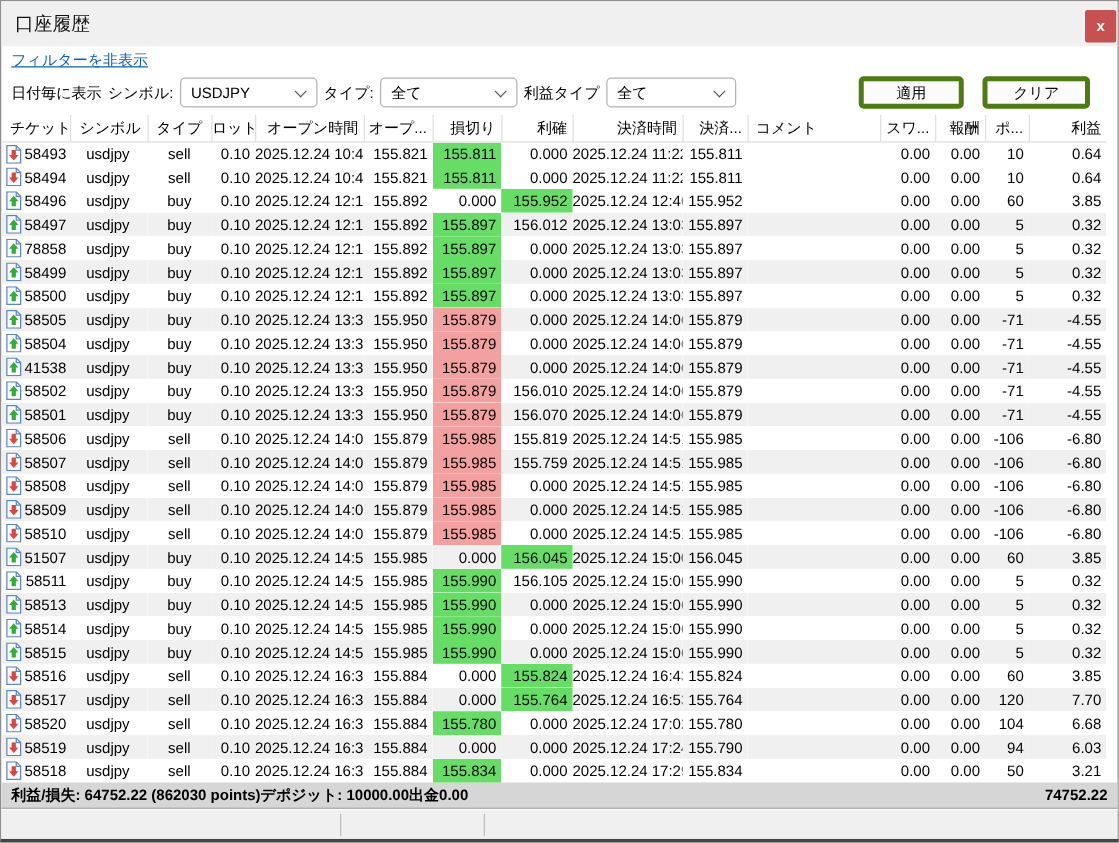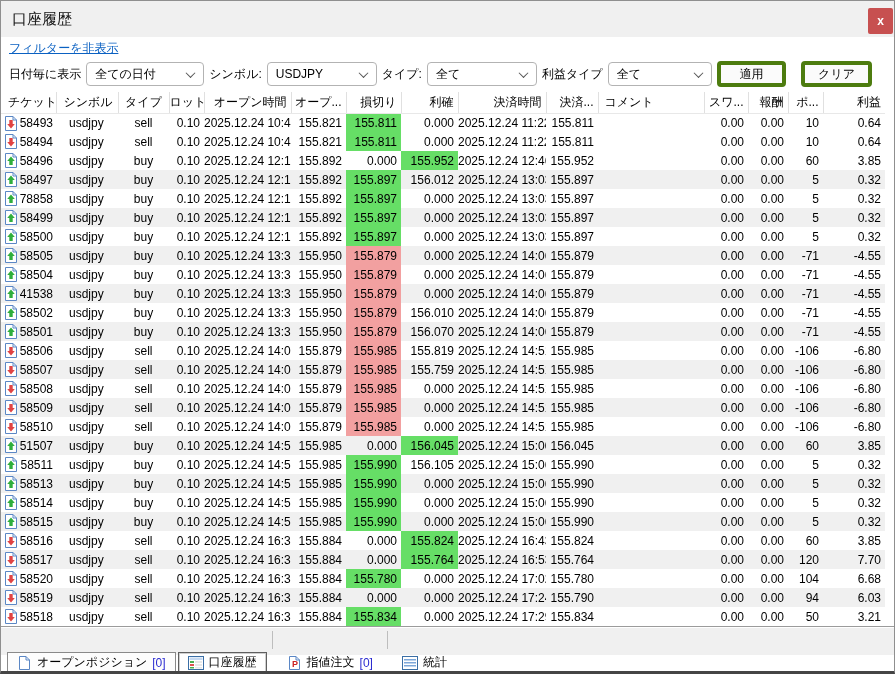--- a/index.html
+++ b/index.html
@@ -87,24 +87,20 @@
 
   <div class="titlebar">
     <span class="title">口座履歴</span>
     <button class="close-btn">x</button>
   </div>
 
   <a href="#" class="filter-link">フィルターを非表示</a>
 
   <div class="filter-row">
     <span class="flabel">日付毎に表示</span>
-    <div class="select sel-date">
-      <span>全ての日付</span>
-      <span class="chev"></span>
-    </div>
     <span class="flabel">シンボル:</span>
     <div class="select sel-symbol">
       <span>USDJPY</span>
       <span class="chev"></span>
     </div>
     <span class="flabel">タイプ:</span>
     <div class="select sel-type">
       <span>全て</span>
       <span class="chev"></span>
     </div>
@@ -856,20 +852,24 @@
     <td class="c-swap">0.00</td>
     <td class="c-comm">0.00</td>
     <td class="c-points">50</td>
     <td class="c-profit">3.21</td>
   </tr>
         </tbody>
     </table>
 
   </div>
 
+  <div class="summary">
+    <span>利益/損失:</span>&nbsp;<span>64752.22 (862030 points)</span><span>デポジット:</span>&nbsp;<span>10000.00</span><span>出金</span><span>0.00</span>
+    <span class="sumright">74752.22</span>
+  </div>
 
   <div class="tabbar">
     <div class="tab tab-raised">
       <svg width="15" height="16" viewBox="0 0 15 16">
         <path d="M2.5 1.5 H9 L12.5 5 V14.5 H2.5 Z" fill="#fff" stroke="#5b87c5" stroke-width="1"></path>
         <path d="M9 1.5 V5 H12.5" fill="none" stroke="#5b87c5" stroke-width="1"></path>
       </svg>
       <span>オープンポジション</span>
       <span class="cnt">[0]</span>
     </div>

